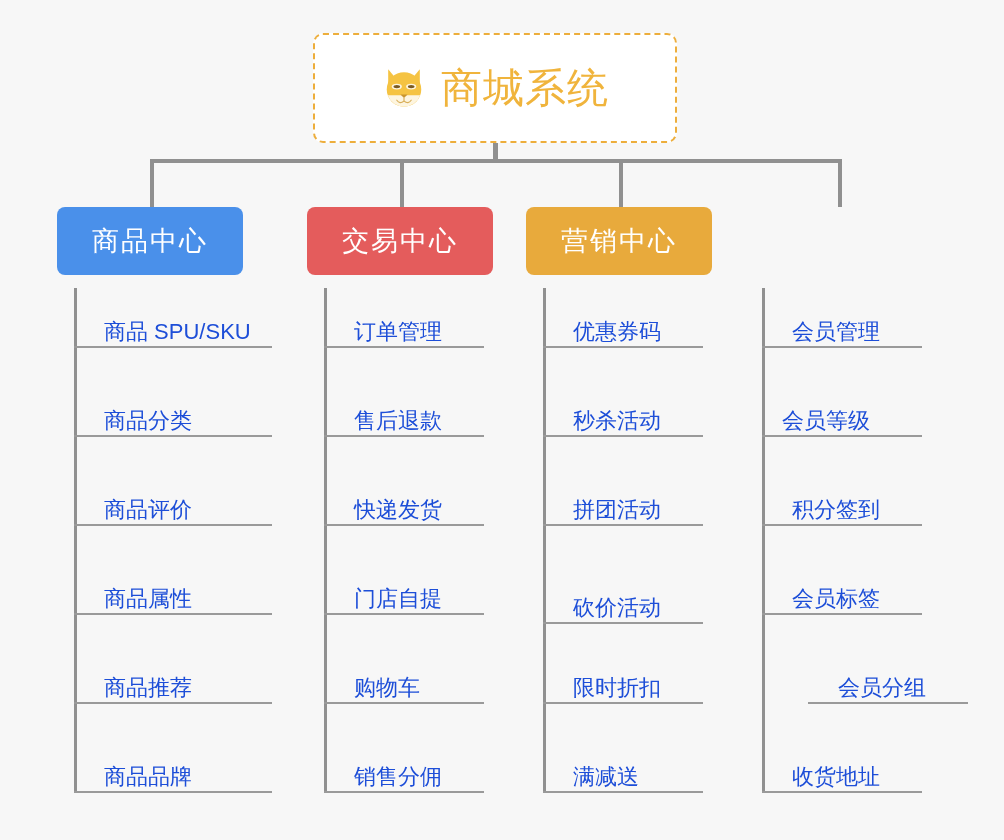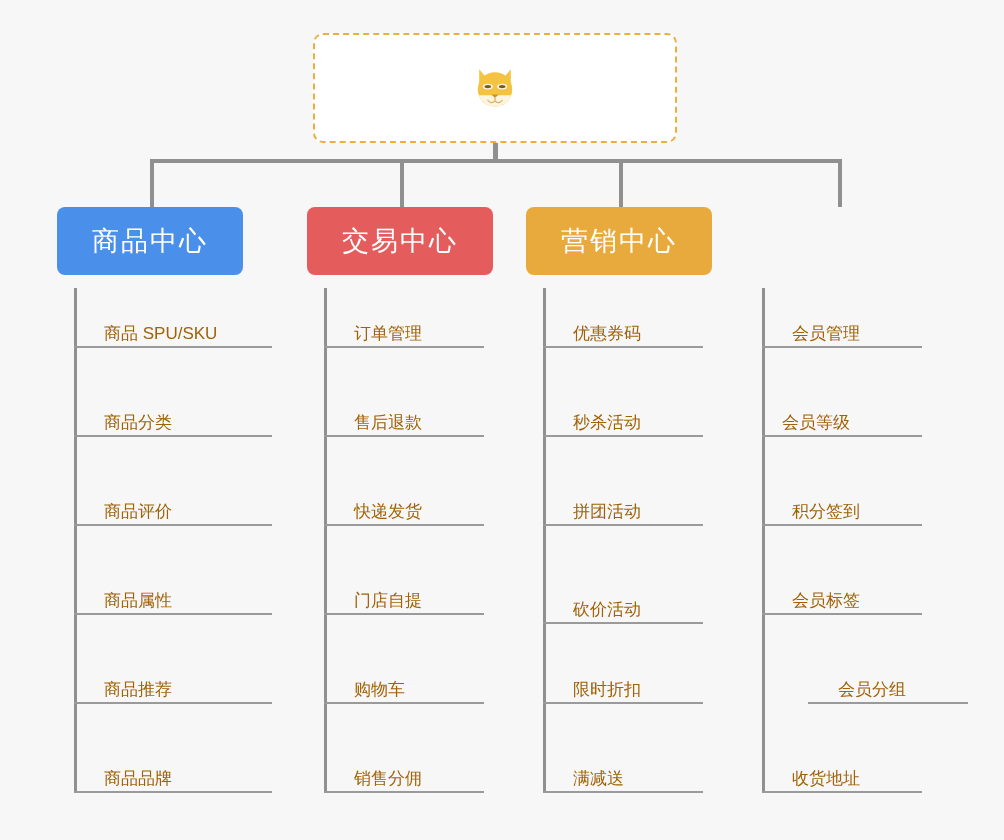--- a/index.html
+++ b/index.html
@@ -86,22 +86,22 @@
     left: 0;
     height: 60px;
     border-bottom: 2px solid #9a9a9a;
     box-sizing: border-box;
     display: flex;
     align-items: flex-end;
     padding-left: 30px;
     padding-bottom: 2px;
   }
   .leaf-label {
-    font-size: 17px;
-    color: #a16207;
+    font-size: 22px;
+    color: #1d4ed8;
     line-height: 1.1;
     white-space: nowrap;
   }
 </style>
 </head>
 <body>
 
 <div id="canvas">
 
   <div class="root-node">
@@ -110,20 +110,21 @@
       <path d="M54 6 L54 26 L42 20 Z" fill="#f5c342"></path>
       <circle cx="32" cy="34" r="24" fill="#f5c342"></circle>
       <path d="M32 58 a24 24 0 0 0 22.6 -16 H9.4 A24 24 0 0 0 32 58 Z" fill="#fdf5e0"></path>
       <ellipse cx="22" cy="30" rx="7" ry="4" fill="#fdf5e0"></ellipse>
       <ellipse cx="42" cy="30" rx="7" ry="4" fill="#fdf5e0"></ellipse>
       <ellipse cx="22" cy="30" rx="4.6" ry="2.2" fill="#7a5a22"></ellipse>
       <ellipse cx="42" cy="30" rx="4.6" ry="2.2" fill="#7a5a22"></ellipse>
       <path d="M27 41 h10 l-5 5 Z" fill="#c9952f"></path>
       <path d="M32 46 v4 M32 50 q-6 5 -10 -1 M32 50 q6 5 10 -1" stroke="#d8ae58" stroke-width="1.6" fill="none" stroke-linecap="round"></path>
     </svg>
+    <div class="root-title">商城系统</div>
   </div>
 
   <div class="conn conn-v" style="left:493px; top:143px; width:5px; height:18px;"></div>
   <div class="conn conn-h" style="left:150px; top:159px; width:692px;"></div>
   <div class="conn conn-v" style="left:150px; top:159px; height:48px;"></div>
   <div class="conn conn-v" style="left:400px; top:159px; height:48px;"></div>
   <div class="conn conn-v" style="left:619px; top:159px; height:48px;"></div>
   <div class="conn conn-v" style="left:838px; top:159px; height:48px;"></div>
 
   <div class="cat-box" id="cat-0" style="left: 57px; top: 207px; width: 186px; background: rgb(74, 144, 234);">

